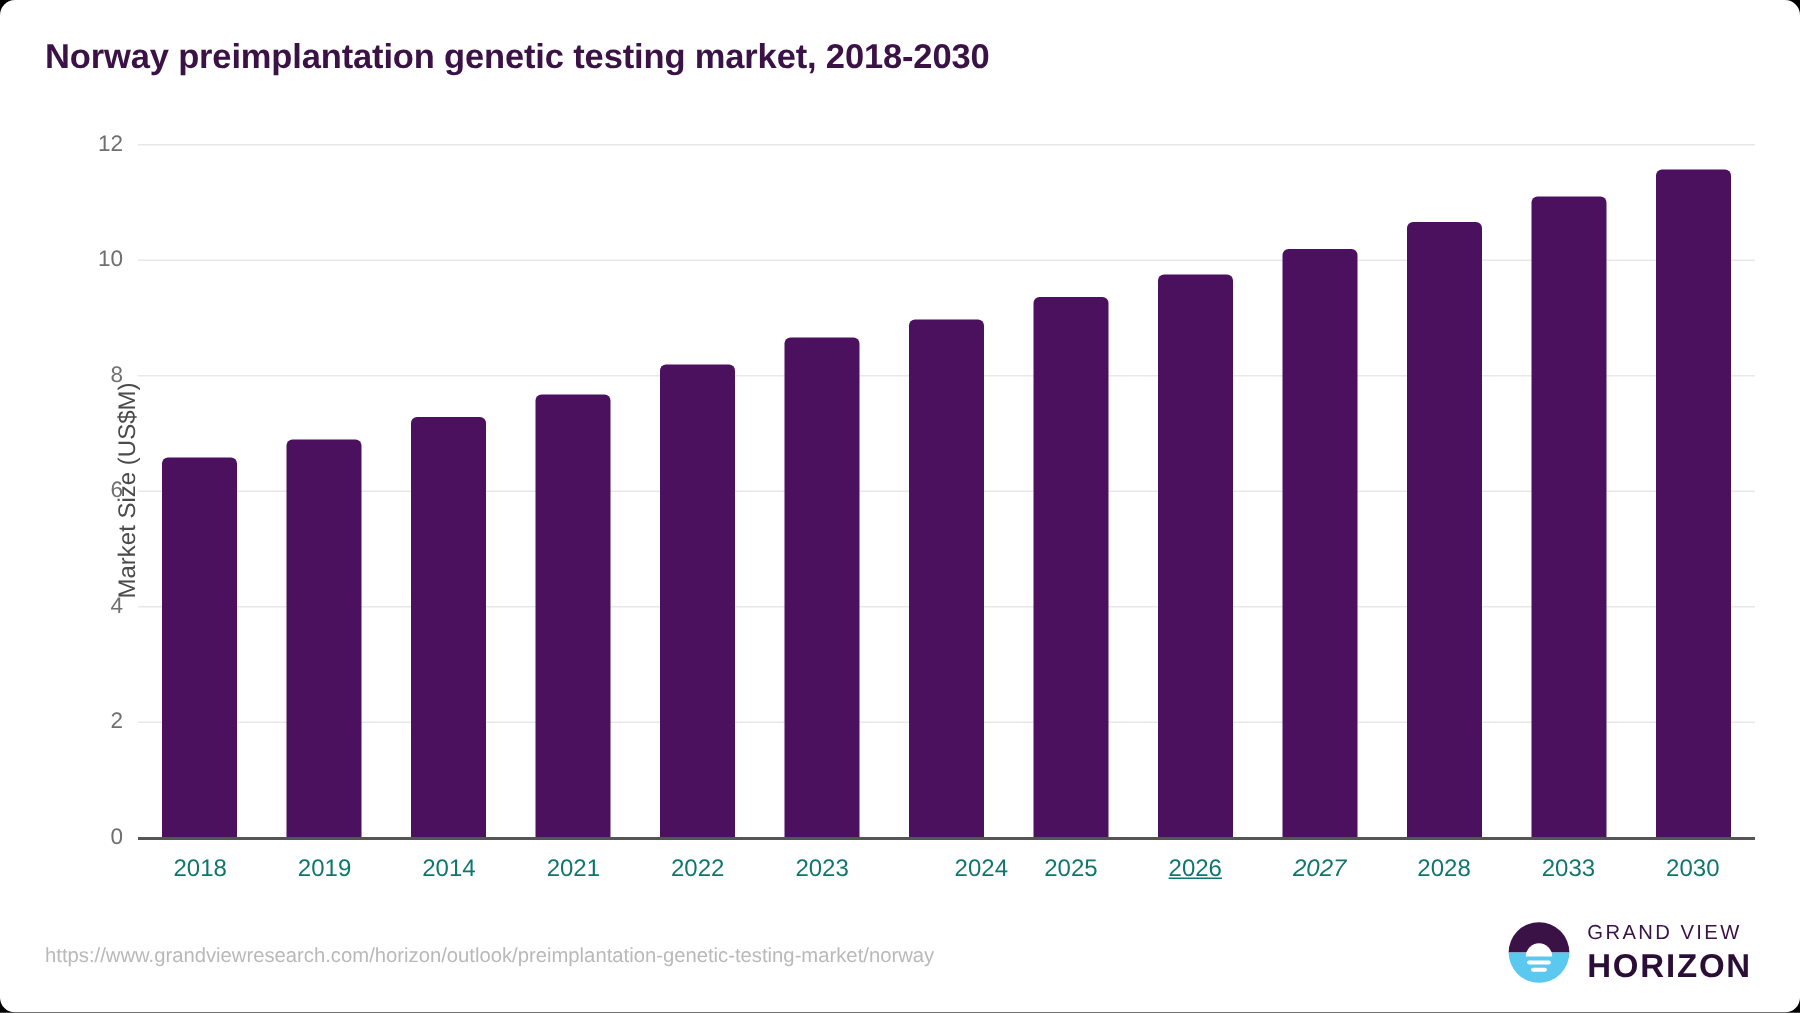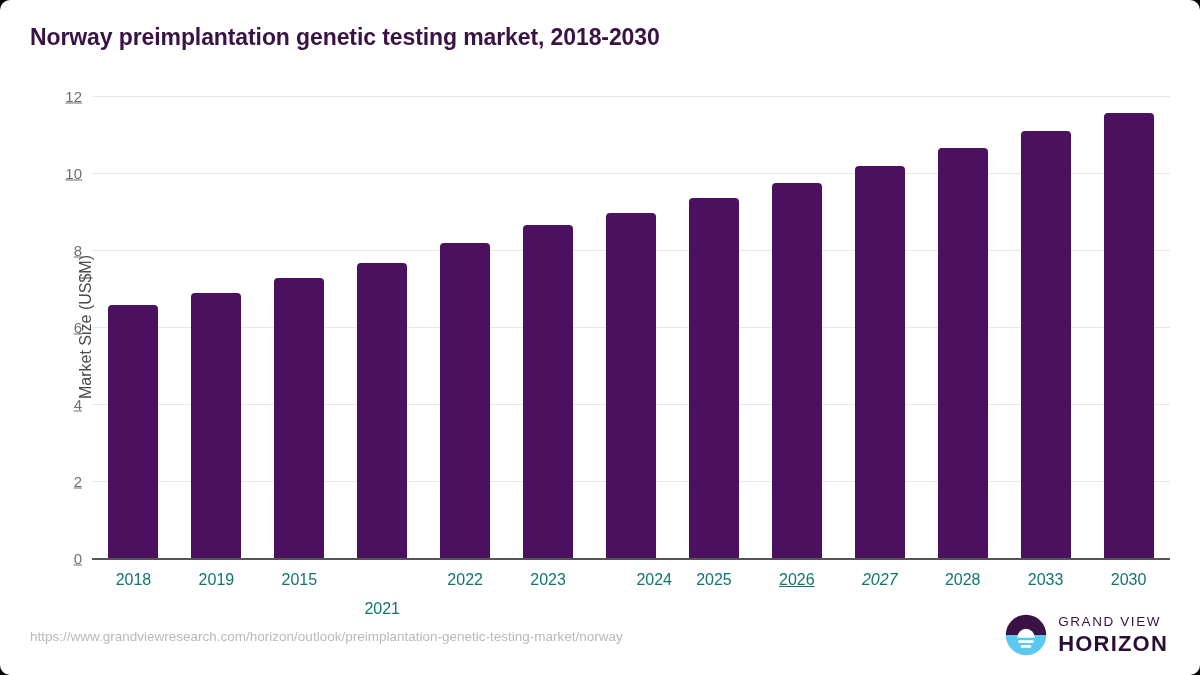--- a/index.html
+++ b/index.html
@@ -46,21 +46,20 @@
     width: 1078px; height: 1.5px;
     background: #555555;
   }
   .ytick-label {
     position: absolute;
     left: 0; width: 74px;
     text-align: right;
     font-size: 15px;
     color: #6f6f6f;
     transform: translateY(-50%);
-    text-decoration: underline;
   }
 
   #ylabel {
     position: absolute;
     left: 16px; top: 50%;
     transform: translate(0, -50%) rotate(-90deg);
     transform-origin: center center;
     font-size: 16px;
     color: #4a4a4a;
     white-space: nowrap;
@@ -167,22 +166,22 @@
         <div class="bar" title="2029: 11.08" style="left: 928.615px; width: 50px; height: 426.58px; background: rgb(75, 17, 95);"></div>
         <div class="bar" title="2030: 11.57" style="left: 1011.54px; width: 50px; height: 445.445px; background: rgb(75, 17, 95);"></div>
       </div>
   </div>
 
   <div id="axis-line"></div>
 
   <div id="xtick-labels">
       <div class="xtick-label" style="left: 92.4615px;">2018</div>
       <div class="xtick-label" style="left: 175.385px;">2019</div>
-      <div class="xtick-label" style="left: 258.308px;">2015</div>
-      <div class="xtick-label" style="left: 341.231px; margin-top: 29px;">2021</div>
+      <div class="xtick-label" style="left: 258.308px;">2014</div>
+      <div class="xtick-label" style="left: 341.231px;">2021</div>
       <div class="xtick-label" style="left: 424.154px;">2022</div>
       <div class="xtick-label" style="left: 507.077px;">2023</div>
       <div class="xtick-label" style="left: 590px; text-align: right;">2024</div>
       <div class="xtick-label" style="left: 672.923px;">2025</div>
       <div class="xtick-label" style="left: 755.846px; text-decoration: underline;">2026</div>
       <div class="xtick-label" style="left: 838.769px; font-style: italic;">2027</div>
       <div class="xtick-label" style="left: 921.692px;">2028</div>
       <div class="xtick-label" style="left: 1004.62px;">2033</div>
       <div class="xtick-label" style="left: 1087.54px;">2030</div>
     </div>

